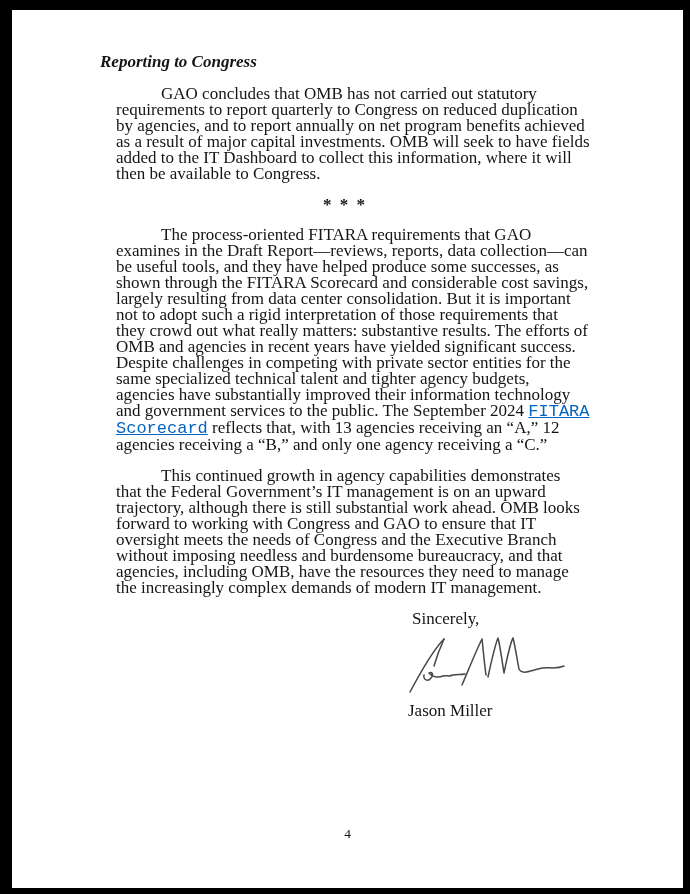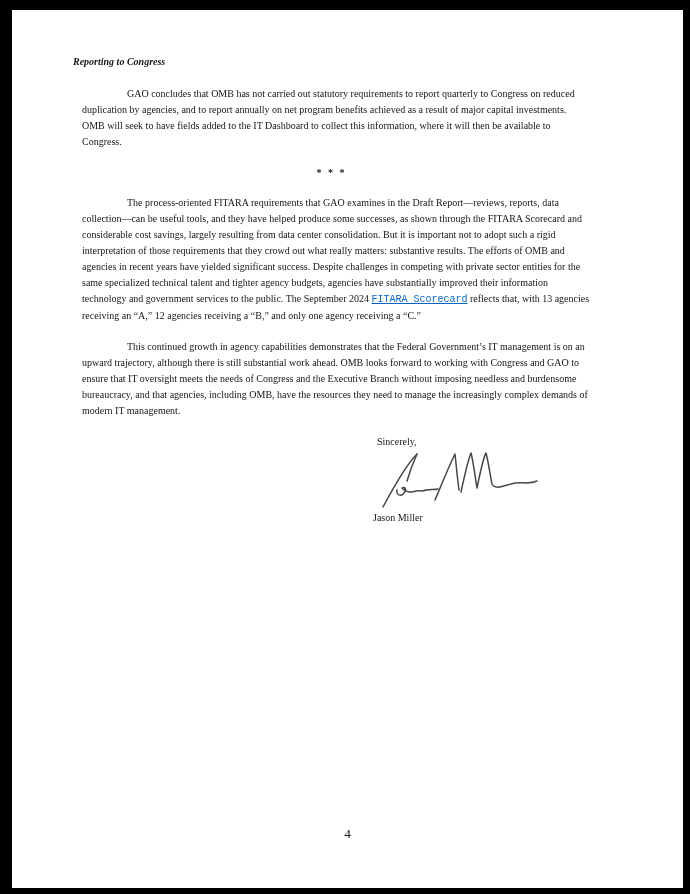--- a/index.html
+++ b/index.html
@@ -18,58 +18,58 @@
   .page {
     position: absolute;
     left: 12px;
     top: 10px;
     width: 671px;
     height: 878px;
     background: #ffffff;
     color: #151515;
   }
   .content {
-    padding: 44px 93px 0 61px;
-    font-size: 10px;
+    padding: 44px 93px 0 88px;
+    font-size: 17px;
     line-height: 16px;
   }
   .doc-heading {
     font-weight: bold;
     font-style: italic;
     margin: 0 0 16px 0;
   }
   .para {
-    margin: 0 0 15px 9px;
+    margin: 0 0 15px 16px;
     text-indent: 45px;
     text-align: left;
   }
   .separator {
     margin: 0 0 14px 0;
     text-align: center;
     font-weight: bold;
     letter-spacing: 2px;
   }
   .hyperlink {
     text-decoration: underline;
     cursor: pointer;
     font-family: Liberation Mono, monospace;
   }
   .signature-block {
     margin-left: 300px;
     margin-top: 0;
   }
   .closing-line {
-    margin: 4px;
+    margin: 12px;
   }
   .signature-svg {
     display: block;
     margin: -4px 0 0 4px;
   }
   .signer-name, .signer-title {
-    margin: 0;
+    margin: 8px;
   }
   .page-footer {
     position: absolute;
     top: 816px;
     left: 0;
     width: 100%;
     text-align: center;
     font-size: 13.4px;
     line-height: 16px;
   }

